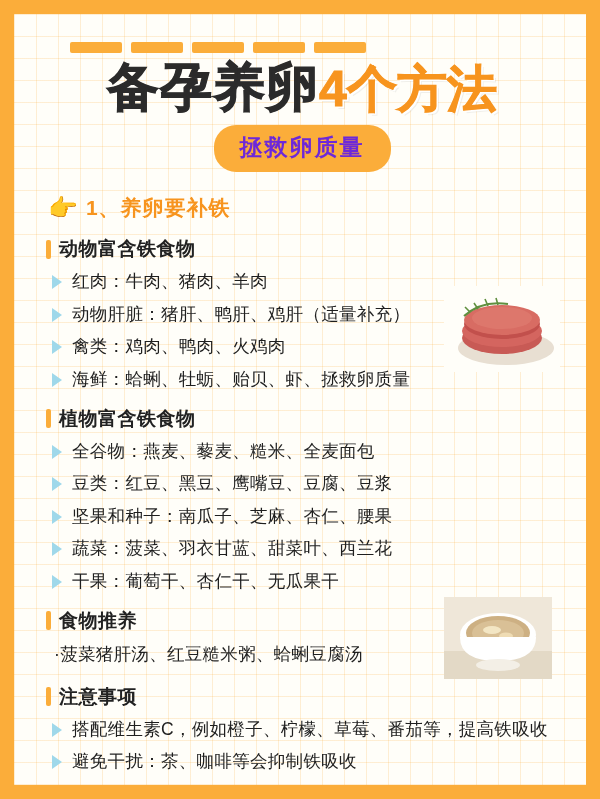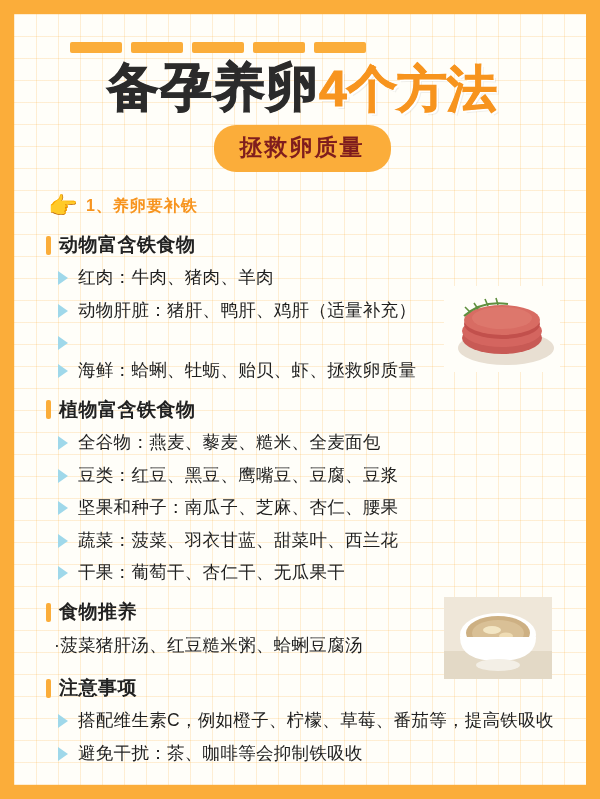--- a/index.html
+++ b/index.html
@@ -78,41 +78,41 @@
     text-shadow: 2px 2px 0 #ffffff, 3px 3px 0 rgba(0,0,0,0.06);
     -webkit-text-stroke: 1px #f7941e;
   }
   .subtitle-wrap {
     display: flex;
     justify-content: center;
     margin-top: 12px;
   }
   .subtitle {
     background: #fbad3a;
-    color: #7f1d1d;
+    color: #6d28d9;
     font-size: 23px;
     font-weight: bold;
     padding: 7px 26px 9px 26px;
     border-radius: 22px;
     letter-spacing: 2px;
   }
 
   
   .section-head {
     display: flex;
     align-items: center;
     margin: 22px 0 12px 4px;
     gap: 8px;
   }
   .hand-icon {
     font-size: 24px;
     line-height: 1;
   }
   .section-head-text {
-    font-size: 16px;
+    font-size: 21px;
     font-weight: bold;
     color: #f7941e;
     letter-spacing: 1px;
   }
 
   
   .sub-head {
     display: flex;
     align-items: center;
     margin: 14px 0 8px 2px;
@@ -132,21 +132,21 @@
     letter-spacing: 0.5px;
   }
 
   
   .bullet-list {
     margin: 0 0 4px 0;
   }
   .bullet-row {
     display: flex;
     align-items: flex-start;
-    margin: 0 0 9px 14px;
+    margin: 0 0 9px 8px;
   }
   .tri {
     width: 0;
     height: 0;
     border-left: 10px solid #9fd8ea;
     border-top: 7px solid transparent;
     border-bottom: 7px solid transparent;
     margin-top: 5px;
     margin-right: 10px;
     flex: 0 0 auto;
@@ -217,20 +217,21 @@
         <div class="bullet-row">
           <span class="tri"></span>
           <span class="bullet-text">红肉：牛肉、猪肉、羊肉</span>
         </div>
         <div class="bullet-row">
           <span class="tri"></span>
           <span class="bullet-text">动物肝脏：猪肝、鸭肝、鸡肝（适量补充）</span>
         </div>
         <div class="bullet-row">
           <span class="tri"></span>
+          <span class="bullet-text">禽类：鸡肉、鸭肉、火鸡肉</span>
         </div>
         <div class="bullet-row">
           <span class="tri"></span>
           <span class="bullet-text">海鲜：蛤蜊、牡蛎、贻贝、虾、拯救卵质量</span>
         </div>
       </div>
 
       <div class="sub-head">
         <span class="sub-bar"></span>
         <span class="sub-head-text">植物富含铁食物</span>

